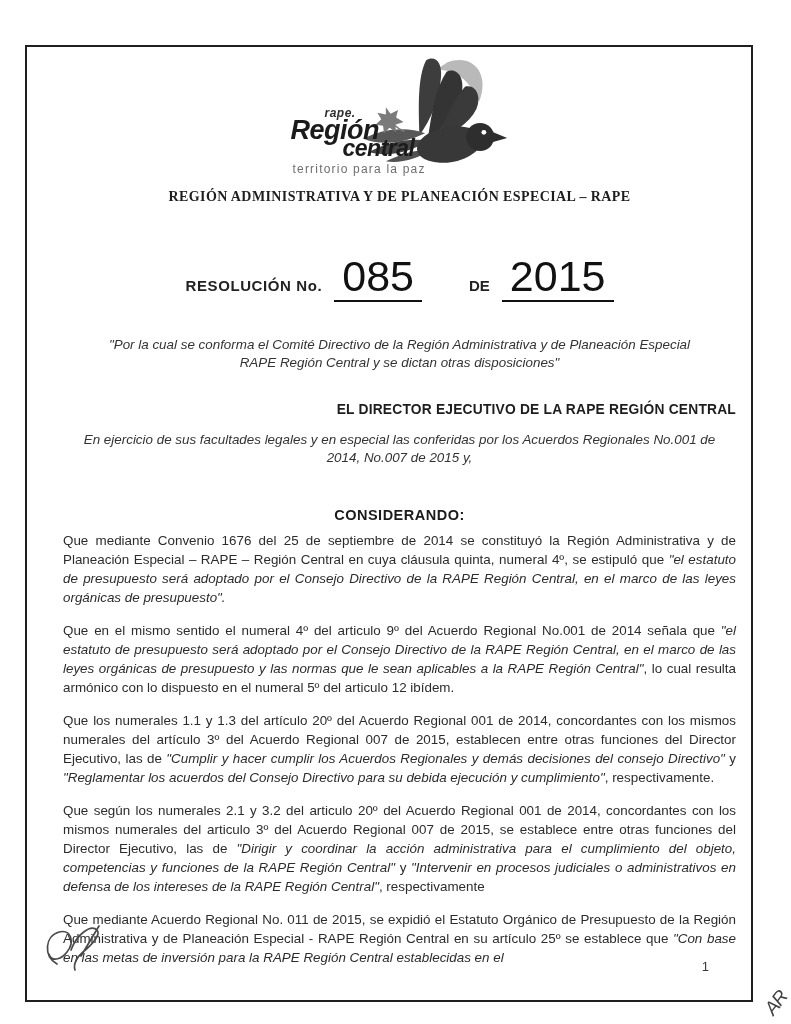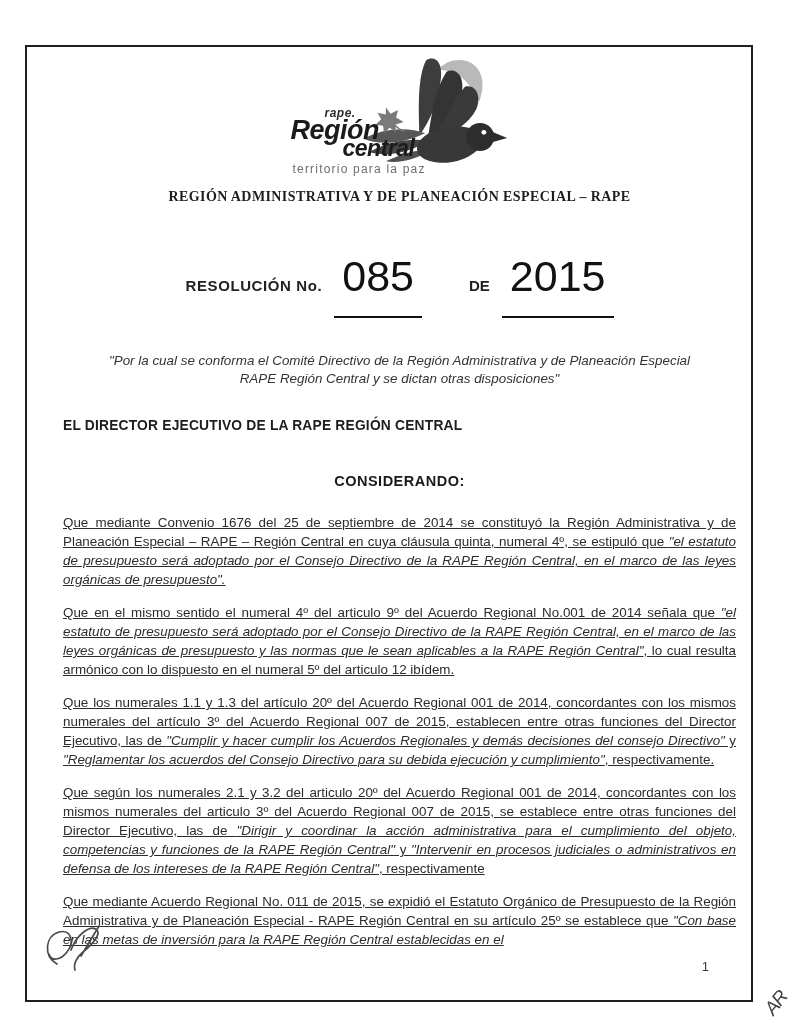--- a/index.html
+++ b/index.html
@@ -25,32 +25,32 @@
   .logo-central { font-size:23px; font-weight:bold; font-style:italic; color:#1b1b1b; margin-left:52px; margin-top:-7px; letter-spacing:-0.5px; }
   .logo-tagline { font-size:12px; color:#6e6e6e; letter-spacing:1.2px; margin-top:3px; margin-left:2px; }
   
   .hdr1 { margin-top:12px; text-align:center; font-family:"Liberation Serif", serif;
           font-weight:bold; font-size:14px; letter-spacing:0.4px; color:#1e1e1e; }
   .hdr2 { text-align:center; font-family:"Liberation Serif", serif;
           font-weight:bold; font-size:19px; letter-spacing:1px; color:#161616; margin-top:2px; }
   
   .res-line { margin-top:40px; display:flex; justify-content:center; align-items:baseline; gap:12px; }
   .res-label { font-size:15px; font-weight:bold; letter-spacing:0.6px; color:#222;margin-top:32px; }
-  .res-num { font-size:43px; color:#111; border-bottom:2px solid #111; padding:0 8px 18px 8px; line-height:1; }
+  .res-num { font-size:43px; color:#111; border-bottom:2px solid #111; padding:0 8px 2px 8px; line-height:1; }
   .res-de { font-size:15px; font-weight:bold; color:#222;padding-left:35px; }
   
   .subject { margin:34px auto 0 auto; max-width:612px; text-align:center;
              font-style:italic; font-size:13.4px; line-height:18px; color:#333; }
-  .authority { margin-top:30px; text-align:left; font-weight:bold; font-size:13.8px; color:#1d1d1d; letter-spacing:0.2px; }
+  .authority { margin-top:30px; text-align:right; font-weight:bold; font-size:13.8px; color:#1d1d1d; letter-spacing:0.2px; }
   .powers { margin:14px auto 0 auto; max-width:648px; text-align:center;
             font-style:italic; font-size:13.4px; line-height:18px; color:#333; }
   .considerando { margin-top:40px; text-align:center; font-weight:bold; font-size:14.5px;
                   letter-spacing:0.5px; color:#1a1a1a; }
   
-  .paras { margin-top:24px;text-decoration:underline; }
+  .paras { margin-top:8px; }
   .paras p { font-size:13.4px; line-height:19px; text-align:justify; color:#2c2c2c; margin-bottom:14px; }
   .paras .it { font-style:italic; }
   
   .page-number { position:absolute; right:42px; bottom:26px; font-size:13px; color:#3a3a3a; }
   .scribble { position:absolute; left:8px; bottom:8px; }
   .corner-initials {
     position:absolute; right:3px; top:992px; transform:rotate(-52deg);
     font-style:italic; font-size:19px; color:#414141; letter-spacing:-1px;
   }
 </style>
@@ -99,20 +99,21 @@
     <div class="res-line">
       <span class="res-label">RESOLUCIÓN No.</span>
       <span class="res-num">085</span>
       <span class="res-de">DE</span>
       <span class="res-num">2015</span>
     </div>
 
     <div class="subject">"Por la cual se conforma el Comité Directivo de la Región Administrativa y de Planeación Especial RAPE Región Central y se dictan otras disposiciones"</div>
 
     <div class="authority">EL DIRECTOR EJECUTIVO DE LA RAPE REGIÓN CENTRAL</div>
+    <div class="powers">En ejercicio de sus facultades legales y en especial las conferidas por los Acuerdos Regionales No.001 de 2014, No.007 de 2015 y,</div>
 
     <div class="considerando">CONSIDERANDO:</div>
 
     <div class="paras">
         <p><span>Que mediante Convenio 1676 del 25 de septiembre de 2014 se constituyó la Región Administrativa y de Planeación Especial – RAPE – Región Central en cuya cláusula quinta, numeral 4º, se estipuló que </span><span class="it">"el estatuto de presupuesto será adoptado por el Consejo Directivo de la RAPE Región Central, en el marco de las leyes orgánicas de presupuesto".</span></p>
         <p><span>Que en el mismo sentido el numeral 4º del articulo 9º del Acuerdo Regional No.001 de 2014 señala que </span><span class="it">"el estatuto de presupuesto será adoptado por el Consejo Directivo de la RAPE Región Central, en el marco de las leyes orgánicas de presupuesto y las normas que le sean aplicables a la RAPE Región Central"</span><span>, lo cual resulta armónico con lo dispuesto en el numeral 5º del articulo 12 ibídem.</span></p>
         <p><span>Que los numerales 1.1 y 1.3 del artículo 20º del Acuerdo Regional 001 de 2014, concordantes con los mismos numerales del artículo 3º del Acuerdo Regional 007 de 2015, establecen entre otras funciones del Director Ejecutivo, las de </span><span class="it">"Cumplir y hacer cumplir los Acuerdos Regionales y demás decisiones del consejo Directivo"</span><span> y </span><span class="it">"Reglamentar los acuerdos del Consejo Directivo para su debida ejecución y cumplimiento"</span><span>, respectivamente.</span></p>
         <p><span>Que según los numerales 2.1 y 3.2 del articulo 20º del Acuerdo Regional 001 de 2014, concordantes con los mismos numerales del articulo 3º del Acuerdo Regional 007 de 2015, se establece entre otras funciones del Director Ejecutivo, las de </span><span class="it">"Dirigir y coordinar la acción administrativa para el cumplimiento del objeto, competencias y funciones de la RAPE Región Central"</span><span> y </span><span class="it">"Intervenir en procesos judiciales o administrativos en defensa de los intereses de la RAPE Región Central"</span><span>, respectivamente</span></p>
         <p><span>Que mediante Acuerdo Regional No. 011 de 2015, se expidió el Estatuto Orgánico de Presupuesto de la Región Administrativa y de Planeación Especial - RAPE Región Central en su artículo 25º se establece que </span><span class="it">"Con base en las metas de inversión para la RAPE Región Central establecidas en el</span></p>
       </div>

